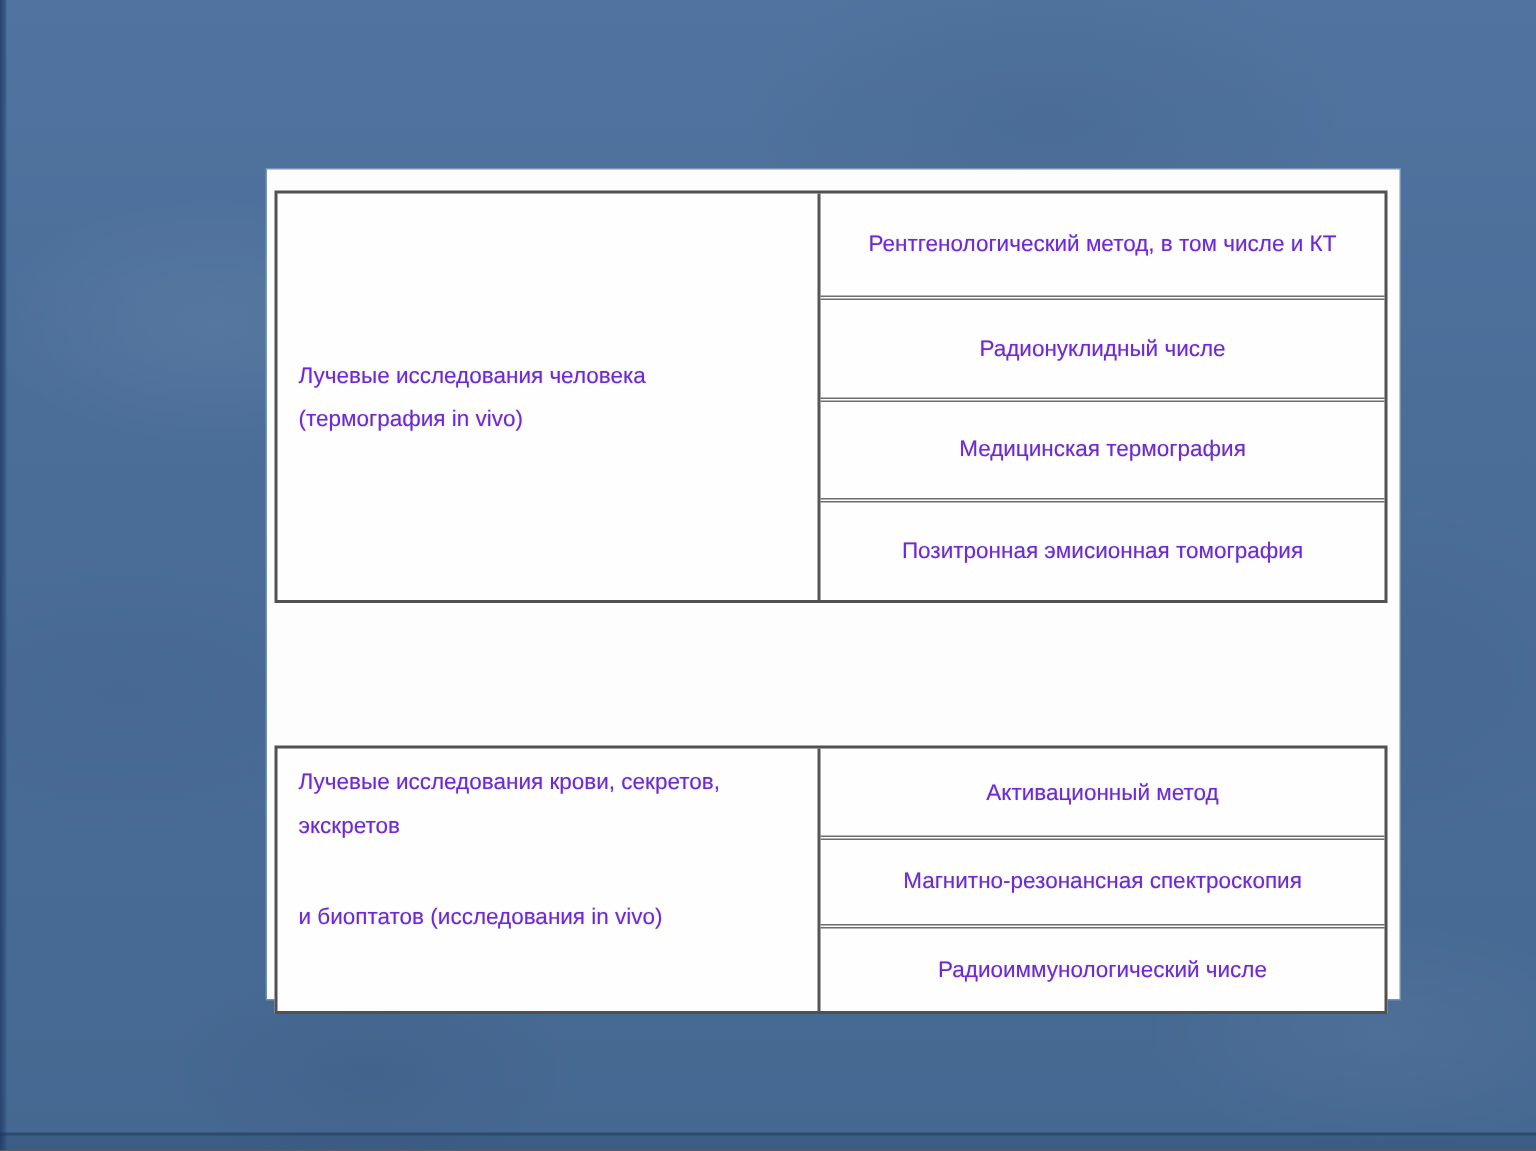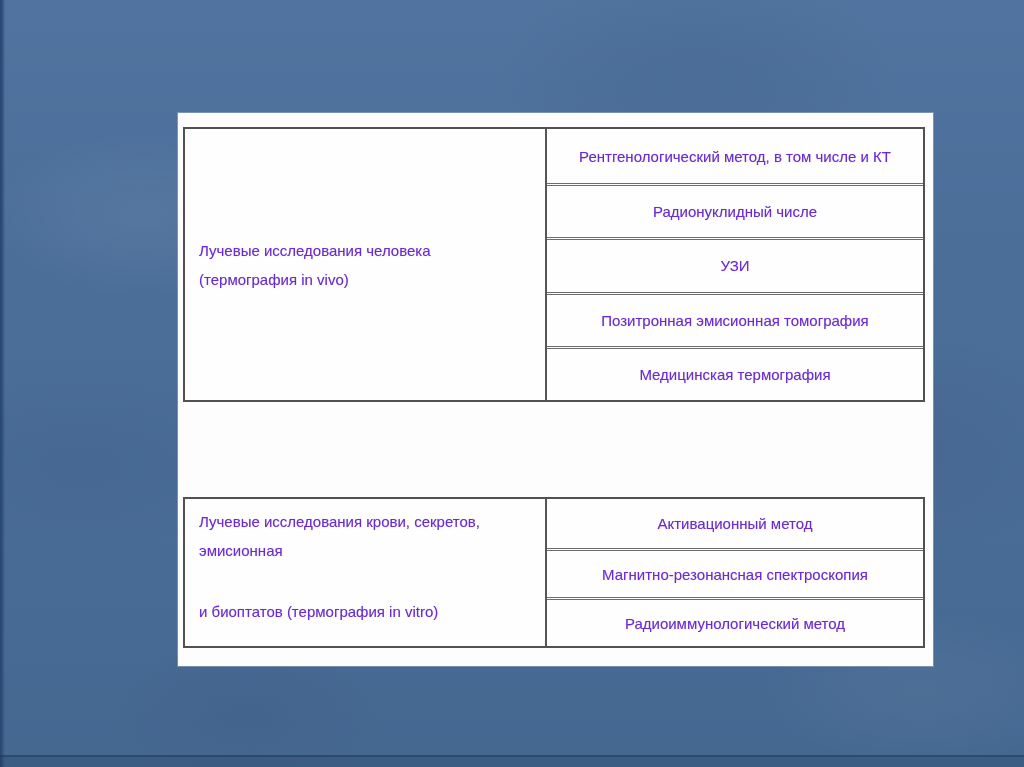--- a/index.html
+++ b/index.html
@@ -71,21 +71,21 @@
   .tbl1 {
     left: 5px;
     top: 14px;
     width: 742px;
     height: 275px;
   }
   .tbl2 {
     left: 5px;
     top: 384px;
     width: 742px;
-    height: 151px;
+    height: 179px;
   }
   .cat {
     border-right: 2px solid #565656;
     display: flex;
     flex-direction: column;
     justify-content: center;
     align-items: flex-start;
     text-align: center;
     padding: 4px 14px;
     box-sizing: border-box;
@@ -135,44 +135,41 @@
         <div class="cell-text">(термография in vivo)</div>
       </div>
       <div class="methods">
         <div class="mrow">
             <span class="cell-text">Рентгенологический метод, в том числе и КТ</span>
           </div>
         <div class="mrow">
             <span class="cell-text">Радионуклидный числе</span>
           </div>
         <div class="mrow">
-            <span class="cell-text">УЗИ</span>
+            <span class="cell-text">Медицинская термография</span>
           </div>
         <div class="mrow">
             <span class="cell-text">Позитронная эмисионная томография</span>
-          </div>
-        <div class="mrow">
-            <span class="cell-text">Медицинская термография</span>
           </div>
       </div>
     </div>
 
     <div class="tbl tbl2">
       <div class="cat cat2">
         <div class="cell-text">Лучевые исследования крови, секретов,</div>
-        <div class="cell-text">эмисионная</div>
-        <div class="cell-text gap-line">и биоптатов (термография in vitro)</div>
+        <div class="cell-text">экскретов</div>
+        <div class="cell-text gap-line">и биоптатов (исследования in vivo)</div>
       </div>
       <div class="methods">
         <div class="mrow">
             <span class="cell-text">Активационный метод</span>
           </div>
         <div class="mrow">
             <span class="cell-text">Магнитно-резонансная спектроскопия</span>
           </div>
         <div class="mrow">
-            <span class="cell-text">Радиоиммунологический метод</span>
+            <span class="cell-text">Радиоиммунологический числе</span>
           </div>
       </div>
     </div>
 
   </div>
 </div>
 
 </body></html>

